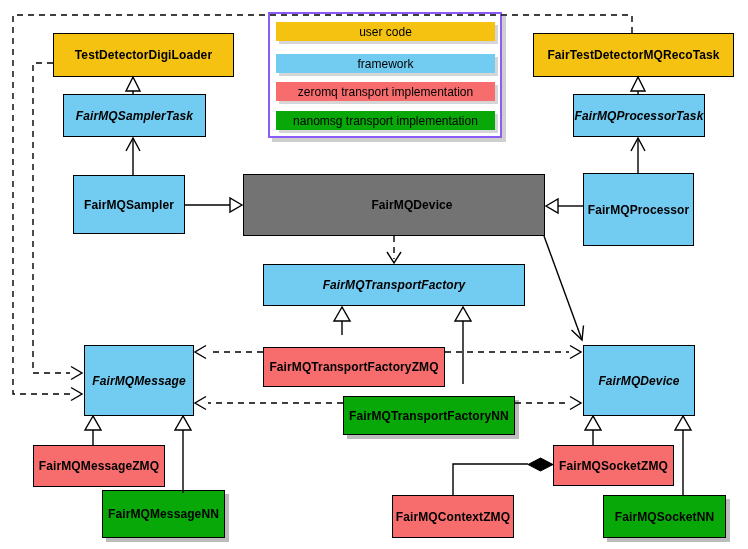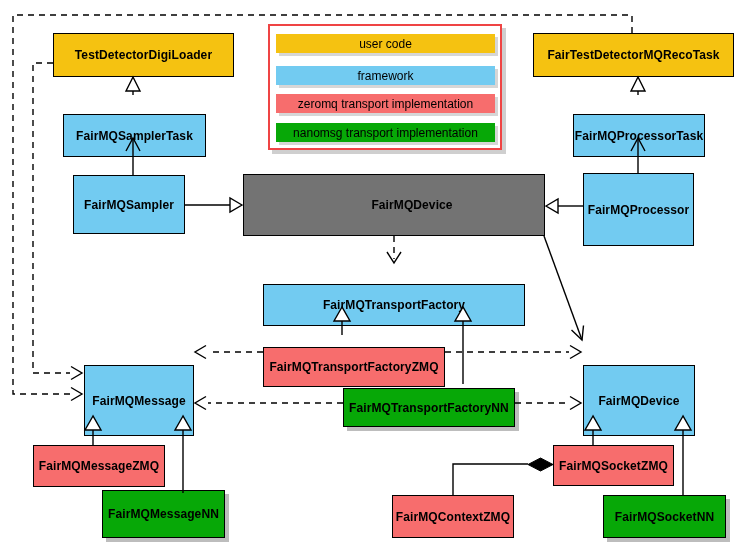--- a/index.html
+++ b/index.html
@@ -2,43 +2,43 @@
 <html><head>
 <meta charset="utf-8">
 <style>
   html,body{margin:0;padding:0;background:#fff;}
   .canvas{position:relative;width:748px;height:549px;background:#ffffff;
           font-family:"Liberation Sans","DejaVu Sans",sans-serif;overflow:hidden;}
   .node{position:absolute;box-sizing:border-box;border:1.6px solid #000;
         display:flex;align-items:center;justify-content:center;
         font-size:12px;font-weight:bold;color:#000;text-align:center;
         white-space:nowrap;letter-spacing:.1px;}
-  .abstract{margin-top:20px;}
+  .abstract{font-style:italic;}
   .gshadow{box-shadow:4px 4px 0 #bdbdbd;}
   
   #n-digi{left:53px;top:33px;width:181px;height:44px;}
   #n-reco{left:533px;top:33px;width:201px;height:44px;}
   #n-samplertask{left:63px;top:94px;width:143px;height:43px;}
   #n-processortask{left:573px;top:94px;width:132px;height:43px;}
   #n-sampler{left:73px;top:175px;width:112px;height:59px;}
   #n-device{left:243px;top:174px;width:302px;height:62px;}
   #n-processor{left:583px;top:173px;width:111px;height:73px;}
   #n-factory{left:263px;top:264px;width:262px;height:42px;}
   #n-factoryzmq{left:263px;top:335px;width:182px;height:40px;margin-top:12px;}
-  #n-factorynn{left:343px;top:388px;width:172px;height:39px;}
+  #n-factorynn{left:343px;top:396px;width:172px;height:39px;}
   #n-message{left:84px;top:345px;width:110px;height:71px;}
   #n-socket{left:583px;top:345px;width:112px;height:71px;}
   #n-messagezmq{left:33px;top:445px;width:132px;height:42px;}
   #n-messagenn{left:102px;top:490px;width:123px;height:48px;}
   #n-contextzmq{left:392px;top:495px;width:122px;height:43px;}
   #n-socketzmq{left:553px;top:445px;width:121px;height:41px;}
   #n-socketnn{left:603px;top:495px;width:123px;height:43px;}
   
-  .legend{position:absolute;left:268px;top:24px;width:234px;height:126px;
-          box-sizing:border-box;border:2px solid #ef4444;background:#fff;
+  .legend{position:absolute;left:268px;top:12px;width:234px;height:126px;
+          box-sizing:border-box;border:2px solid #8b5cf6;background:#fff;
           box-shadow:4px 4px 0 #cfcfcf;}
   .legend-bar{position:absolute;left:6px;width:219px;height:19px;
           display:flex;align-items:center;justify-content:center;
           font-size:12px;color:#000;box-shadow:3px 3px 0 #d6d6d6;}
   #lb-0{top:8px;} #lb-1{top:40px;} #lb-2{top:68px;} #lb-3{top:97px;}
   
   .edges{position:absolute;left:0;top:0;pointer-events:none;}
   .edges line,.edges path,.edges polyline{stroke:#000;stroke-width:1.4;fill:none;}
   .edges .dash{stroke-dasharray:6 5;}
   .edges polygon.tri{fill:#fff;stroke:#000;stroke-width:1.4;}

